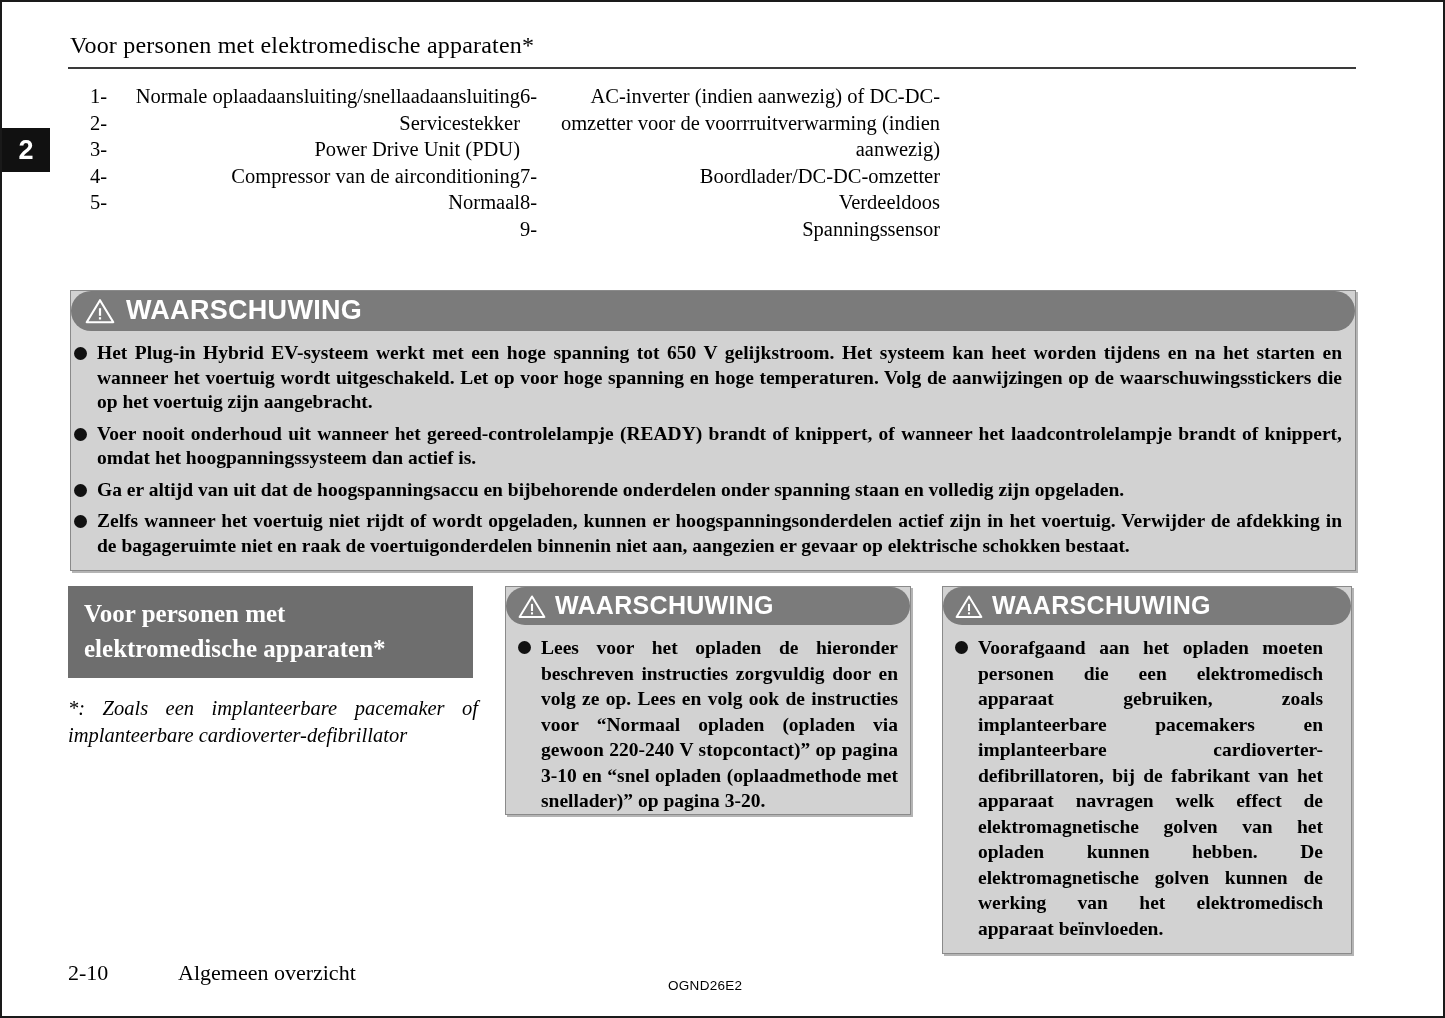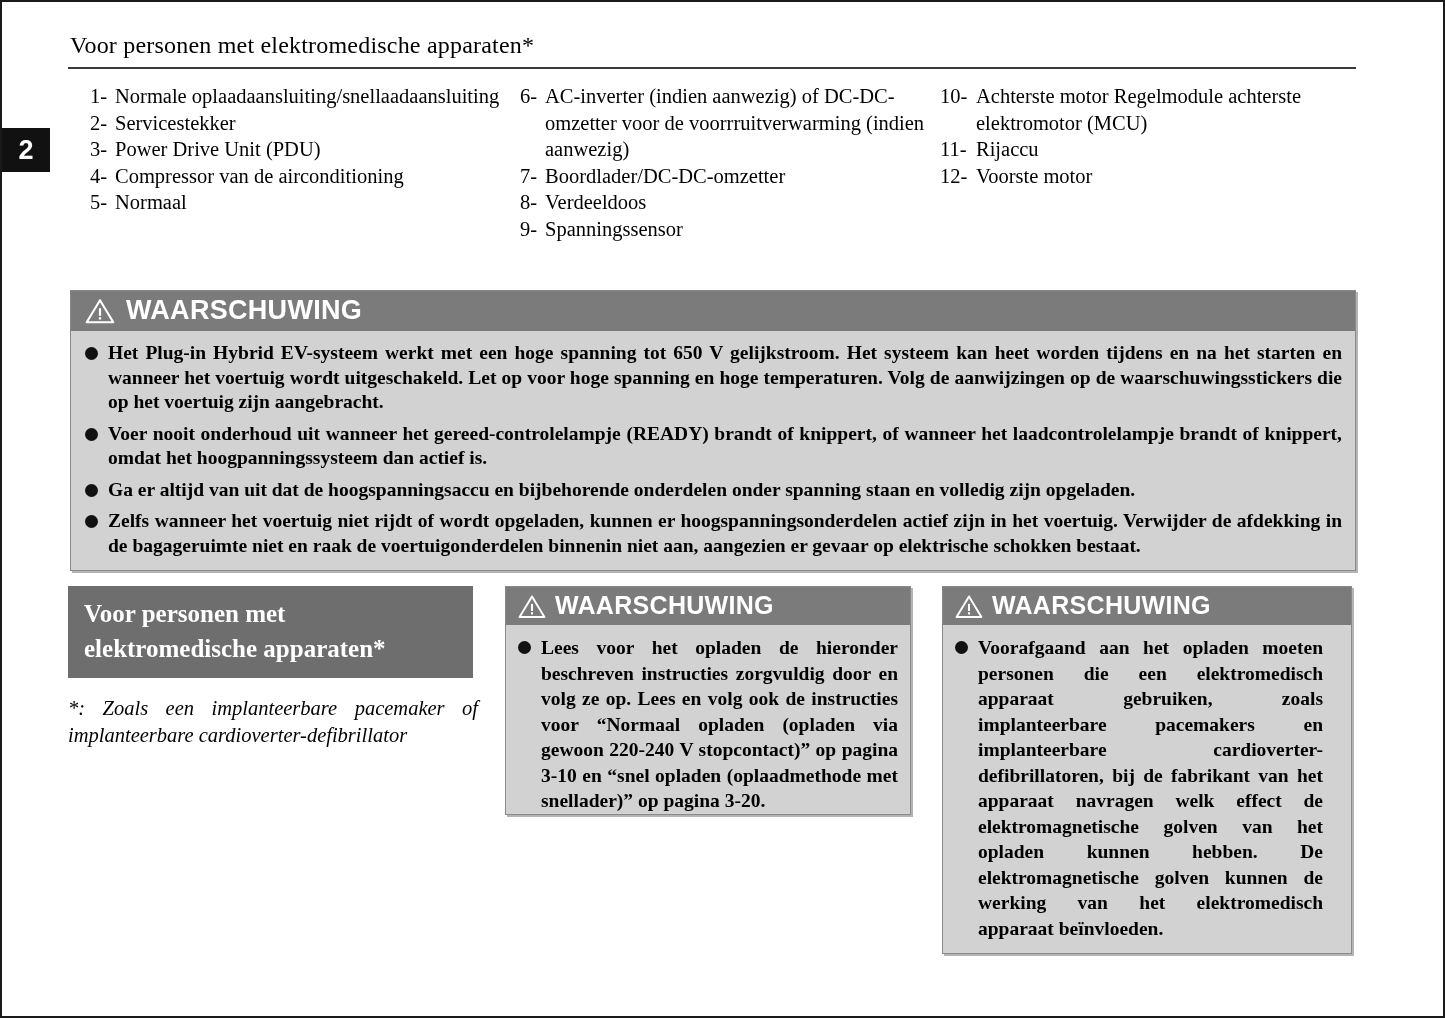--- a/index.html
+++ b/index.html
@@ -70,35 +70,36 @@
     align-items: flex-start;
   }
   .legend-num {
     flex: 0 0 auto;
     white-space: nowrap;
     padding-right: 7px;
   }
   .legend-col.c3 .legend-num { min-width: 36px; }
   .legend-col.c1 .legend-num,
   .legend-col.c2 .legend-num { min-width: 25px; }
-  .legend-text { flex: 1 1 auto; }
+  .legend-text { flex: 1 1 auto; text-align: right; }
 
   
   .warn-box {
     border: 1px solid #8a8a8a;
     background: #d2d2d2;
     box-shadow: 2px 2px 0 0 #b4b4b4;
   }
   .warn-header {
     background: #7b7b7b;
     height: 40px;
     display: flex;
     align-items: center;
     padding-left: 14px;
     gap: 11px;
+    border-radius: 20px;
   }
   .warn-header.small { height: 38px; padding-left: 12px; gap: 9px; }
   .warn-title {
     color: #ffffff;
     font-family: "Liberation Sans", sans-serif;
     font-weight: bold;
     font-size: 27px;
     letter-spacing: 0.3px;
     line-height: 1;
     padding-bottom: 2px;
@@ -129,21 +130,21 @@
     flex: 1 1 auto;
     text-align: justify;
     text-justify: inter-word;
   }
   
   #main-warning {
     position: absolute;
     left: 68px; top: 288px;
     width: 1286px;
   }
-  #main-warning .warn-body { padding: 10px 13px 12px 14px; }
+  #main-warning .warn-body { padding: 10px 13px 12px 3px; }
   #main-warning .bullet-text { text-align: justify; }
 
   
   .lower-row {
     position: absolute;
     left: 66px; top: 584px;
     width: 1290px;
     display: flex;
     gap: 0px;
   }
@@ -252,34 +253,20 @@
         <div class="legend-item">
           <span class="legend-num">8-</span>
           <span class="legend-text">Verdeeldoos</span>
         </div>
         <div class="legend-item">
           <span class="legend-num">9-</span>
           <span class="legend-text">Spanningssensor</span>
         </div>
       </div>
 
-      <div class="legend-col c3">
-        <div class="legend-item">
-          <span class="legend-num">10-</span>
-          <span class="legend-text">Achterste motor Regelmodule achterste elektromotor (MCU)</span>
-        </div>
-        <div class="legend-item">
-          <span class="legend-num">11-</span>
-          <span class="legend-text">Rijaccu</span>
-        </div>
-        <div class="legend-item">
-          <span class="legend-num">12-</span>
-          <span class="legend-text">Voorste motor</span>
-        </div>
-      </div>
 
     </div>
   </div>
 
   <div class="warn-box" id="main-warning">
     <div class="warn-header">
       <svg class="tri-icon" width="30" height="26" viewBox="0 0 30 26">
         <path d="M15 2.2 L28.3 24.2 L1.7 24.2 Z" fill="none" stroke="#ffffff" stroke-width="2.1" stroke-linejoin="round"></path>
         <rect x="13.9" y="10.2" width="2.2" height="7.6" fill="#ffffff"></rect>
         <rect x="13.9" y="19.2" width="2.2" height="2.3" fill="#ffffff"></rect>
@@ -348,14 +335,19 @@
           <div class="bullet-row">
             <span class="bullet-dot"></span>
             <span class="bullet-text">Voorafgaand aan het opladen moeten personen die een elektromedisch apparaat gebruiken, zoals implanteerbare pacemakers en implanteerbare cardioverter-defibrillatoren, bij de fabrikant van het apparaat navragen welk effect de elektromagnetische golven van het opladen kunnen hebben. De elektromagnetische golven kunnen de werking van het elektromedisch apparaat beïnvloeden.</span>
           </div>
         </div>
       </div>
     </div>
 
   </div>
 
+  <div class="footer">
+    <span class="footer-page">2-10</span>
+    <span class="footer-chapter">Algemeen overzicht</span>
+    <span class="footer-code">OGND26E2</span>
+  </div>
 
 </div>
 
 </body></html>

